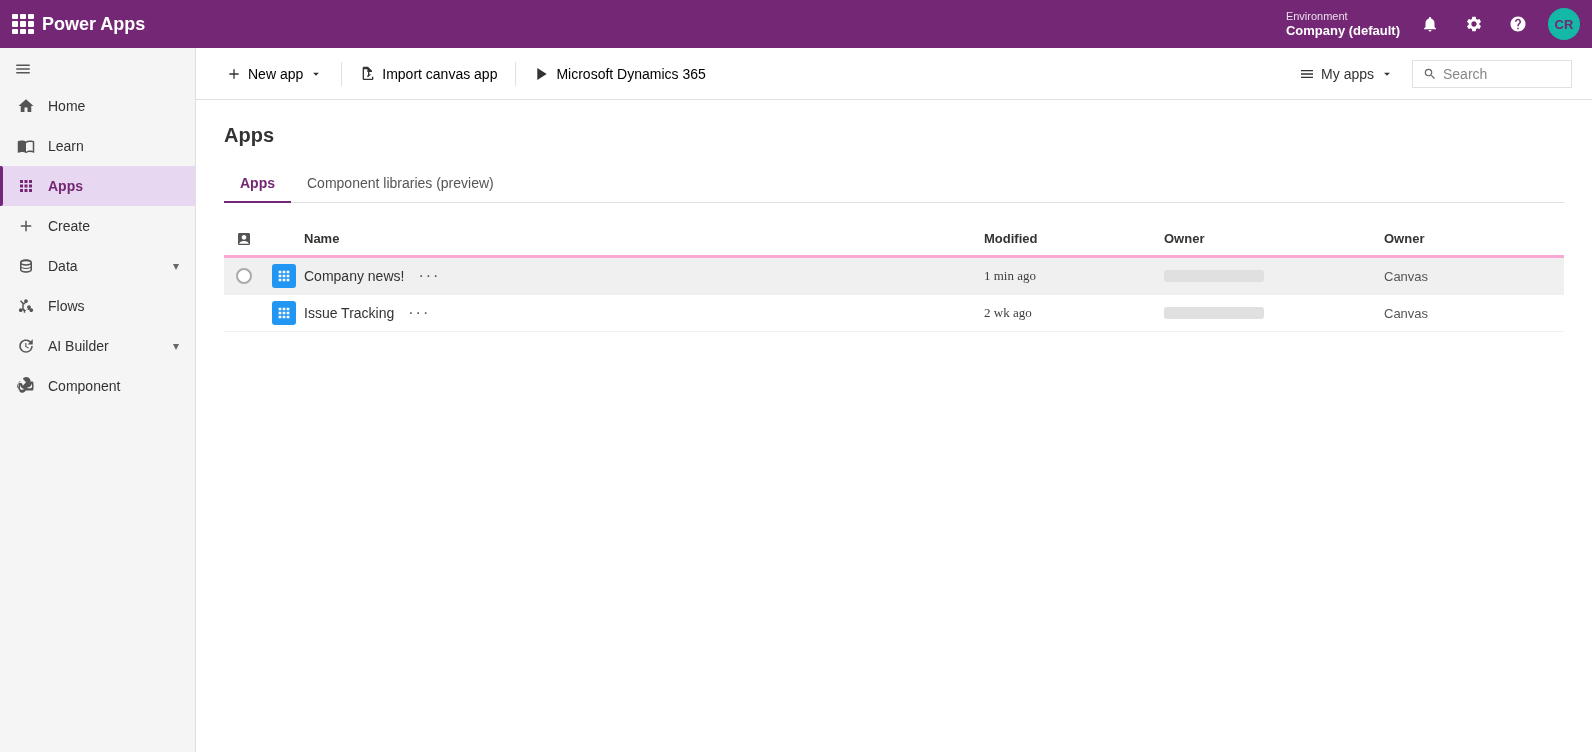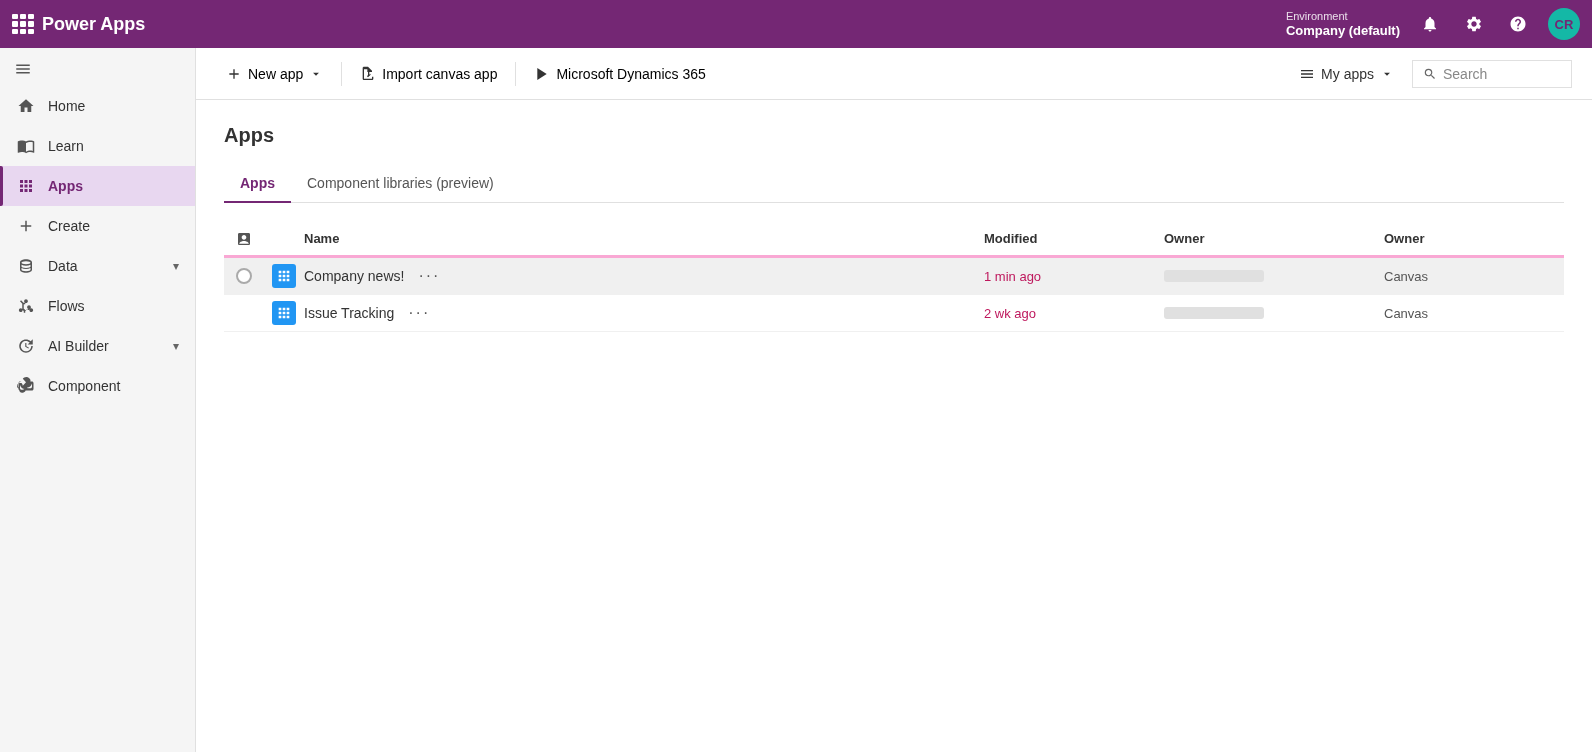--- a/index.html
+++ b/index.html
@@ -138,21 +138,21 @@
     }
     .table-row.hovered { background: #f0f0f0; }
     .col-check { display: flex; align-items: center; justify-content: center; }
     .col-icon { display: flex; align-items: center; justify-content: center; }
     .app-icon-sq {
       width: 24px; height: 24px; background: #2196f3;
       border-radius: 3px; display: flex; align-items: center; justify-content: center;
     }
     .app-icon-sq svg { width: 16px; height: 16px; }
     .col-name { font-size: 14px; color: #333; display: flex; align-items: center; gap: 8px; }
-    .col-modified { font-size: 13px; color: #be185d; }
+    .col-modified { font-size: 13px; color: #404040; font-family: Liberation Serif, serif; }
     .col-owner { display: flex; align-items: center; }
     .owner-placeholder { width: 100px; height: 12px; background: #e0e0e0; border-radius: 3px; }
     .col-type { font-size: 13px; color: #555; }
     .dots-btn {
       background: transparent; border: none; cursor: pointer;
       font-size: 16px; color: #555; padding: 2px 6px; border-radius: 3px;
       letter-spacing: 2px;
     }
 
     

